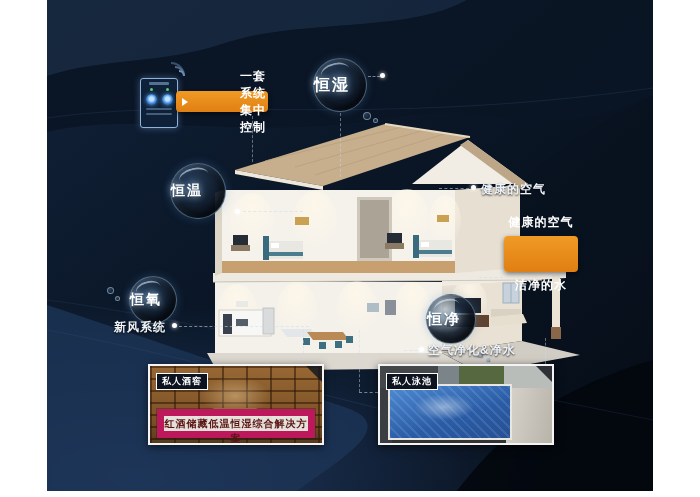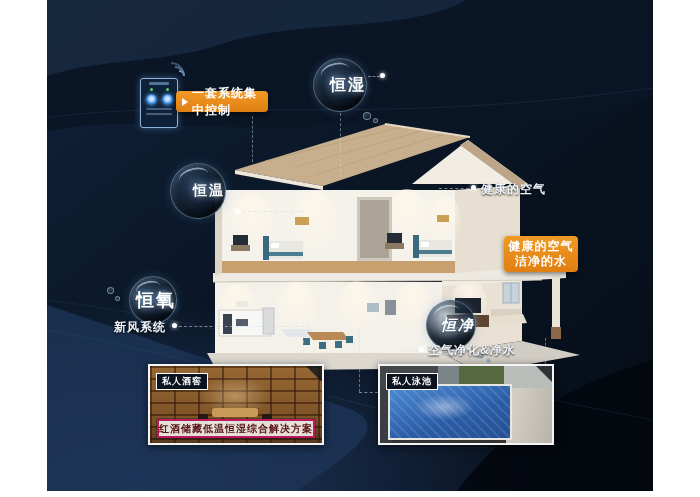--- a/index.html
+++ b/index.html
@@ -2,42 +2,42 @@
 <html><head>
 <meta charset="utf-8">
 <style>
   html,body{margin:0;padding:0;background:#fff;}
   #canvas{position:relative;width:700px;height:497px;background:#ffffff;overflow:hidden;
           font-family:"Liberation Sans","DejaVu Sans",sans-serif;}
   #stage{position:absolute;left:47px;top:0;width:606px;height:491px;overflow:hidden;background:#0c1a2c;}
   .abs{position:absolute;}
 
   
-  .bubble{position:absolute;border-radius:50%;display:flex;align-items:center;justify-content:flex-end;
+  .bubble{position:absolute;border-radius:50%;display:flex;align-items:center;justify-content:flex-start;
     background:radial-gradient(circle at 38% 30%, rgba(95,135,180,.30), rgba(18,30,46,.92) 55%, rgba(4,9,16,.96));
     border:1px solid rgba(150,190,225,.45);
     box-shadow:inset -3px -4px 8px rgba(0,0,0,.65), inset 2px 2px 6px rgba(170,205,240,.25), 0 0 10px rgba(90,140,195,.28);}
   .bubble::before{content:"";position:absolute;left:14%;top:8%;width:55%;height:32%;border-radius:50%;
     border-top:2px solid rgba(225,242,255,.55);transform:rotate(-14deg);}
   .bubble .blabel{color:#fff;font-weight:bold;letter-spacing:2px;
     text-shadow:0 0 7px rgba(170,215,255,.95),0 1px 2px rgba(0,0,0,.8);}
   .minibubble{position:absolute;border-radius:50%;border:1px solid rgba(180,212,240,.55);
     background:radial-gradient(circle at 35% 30%, rgba(140,180,220,.25), rgba(10,18,30,.5));}
 
   
   .desc{position:absolute;color:#eef3f9;font-weight:bold;font-size:12px;letter-spacing:1px;white-space:nowrap;
     text-shadow:0 1px 2px rgba(0,0,0,.8);}
   .dot{position:absolute;width:5px;height:5px;border-radius:50%;background:#fff;box-shadow:0 0 4px rgba(255,255,255,.9);}
   .dash-h{position:absolute;border-top:1px dashed rgba(205,220,235,.55);height:0;}
   .dash-v{position:absolute;border-left:1px dashed rgba(205,220,235,.45);width:0;}
 
   
   .orange-pill{position:absolute;background:linear-gradient(#f09a26,#e07f12);border-radius:4px;
     color:#fff;font-weight:bold;display:flex;align-items:center;justify-content:center;
-    box-shadow:0 2px 5px rgba(0,0,0,.5);}
+    box-shadow:0 2px 5px rgba(0,0,0,.5);gap:48px;}
   .pill-arrow{width:0;height:0;border-left:6px solid #fff;border-top:4px solid transparent;
     border-bottom:4px solid transparent;margin:0 4px 0 6px;flex:0 0 auto;}
 
   
   .panel{position:absolute;left:93px;top:78px;width:38px;height:50px;background:#0f2138;
     border:1px solid #8fb3d9;border-radius:3px;box-shadow:0 0 7px rgba(120,170,230,.45);padding:3px 2px;box-sizing:border-box;}
   .panel .pbar{height:3px;background:rgba(140,180,225,.55);border-radius:1px;margin:0 6px 3px 6px;}
   .panel .knobrow{display:flex;justify-content:space-around;margin-top:1px;}
   .panel .gdot{width:3px;height:3px;border-radius:50%;background:#58d06a;}
   .panel .knob{width:11px;height:11px;border-radius:50%;
@@ -50,21 +50,21 @@
   .wifi .a1{right:1px;bottom:1px;width:4px;height:4px;}
   .wifi .a2{right:1px;bottom:1px;width:8px;height:8px;border-color:rgba(110,145,185,.7);}
   .wifi .a3{right:1px;bottom:1px;width:12px;height:12px;border-color:rgba(95,130,170,.55);}
 
   
   .photo{position:absolute;width:172px;height:77px;background:#333;border:2px solid #f4f4f4;
     box-shadow:0 2px 8px rgba(0,0,0,.6);overflow:hidden;}
   .photo .tag{position:absolute;left:6px;top:7px;background:#0d1420;border:1px solid #fff;color:#fff;
     font-size:9px;font-weight:bold;padding:1px 5px;letter-spacing:1px;z-index:5;}
   .photo .caption{position:absolute;left:7px;right:7px;bottom:5px;height:15px;line-height:15px;z-index:5;
-    background:rgba(236,233,228,.95);border:2px solid #be185d;outline:1px solid rgba(30,30,30,.35);
+    background:rgba(236,233,228,.95);border:7px solid #be185d;outline:1px solid rgba(30,30,30,.35);
     text-align:center;font-family:"Liberation Serif","DejaVu Serif",serif;font-weight:bold;
     font-size:10px;color:#591414;letter-spacing:1px;}
   .photo .ribbon{position:absolute;right:0;top:0;width:0;height:0;z-index:4;
     border-top:16px solid rgba(20,24,30,.85);border-left:16px solid transparent;}
 
   
   .wine-bg{position:absolute;inset:0;background:linear-gradient(#8a5c2b,#6a401a 70%,#3c2410);}
   .wine-shelves{position:absolute;inset:0;
     background:repeating-linear-gradient(90deg, rgba(46,24,8,.55) 0 2px, transparent 2px 24px),
                repeating-linear-gradient(180deg, rgba(56,30,10,.5) 0 2px, rgba(210,160,95,.18) 2px 12px);}
@@ -253,28 +253,28 @@
 
     <div class="dot" style="left:424px;top:185px;"></div>
     <div class="desc" style="left:434px;top:181px;">健康的空气</div>
 
     <div class="bubble" style="left:123px;top:163px;width:54px;height:54px;">
       <span class="blabel" style="font-size:14px;">恒温</span>
     </div>
     <div class="dot" style="left:188px;top:209px;"></div>
 
     <div class="bubble" style="left:82px;top:276px;width:46px;height:46px;">
-      <span class="blabel" style="font-size:18px;">恒氧</span>
+      <span class="blabel" style="font-size:14px;">恒氧</span>
     </div>
     <div class="minibubble" style="left:60px;top:287px;width:5px;height:5px;"></div>
     <div class="minibubble" style="left:68px;top:296px;width:3px;height:3px;"></div>
     <div class="desc" style="left:67px;top:319px;">新风系统</div>
     <div class="dot" style="left:125px;top:323px;"></div>
 
-    <div class="bubble" style="left:379px;top:300px;width:48px;height:48px;font-style:italic;">
+    <div class="bubble" style="left:379px;top:294px;width:48px;height:48px;">
       <span class="blabel" style="font-size:15px;">恒净</span>
     </div>
     <div class="minibubble" style="left:430px;top:352px;width:5px;height:5px;"></div>
     <div class="minibubble" style="left:439px;top:358px;width:3px;height:3px;"></div>
     <div class="dot" style="left:372px;top:347px;"></div>
     <div class="desc" style="left:381px;top:342px;">空气净化&amp;净水</div>
 
     <div class="orange-pill" style="left:457px;top:236px;width:74px;height:36px;font-size:12px;flex-direction:column;line-height:15px;letter-spacing:1px;">
       <span>健康的空气</span>
       <span>洁净的水</span>

